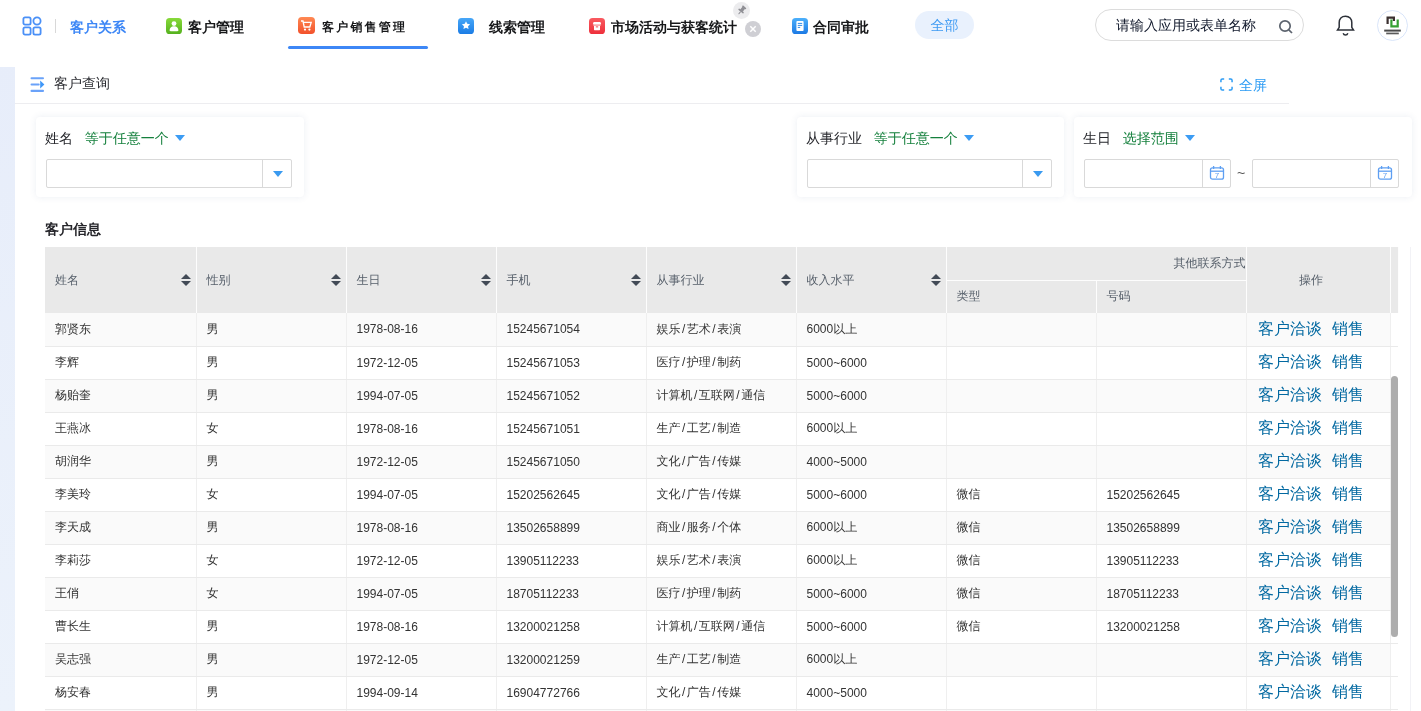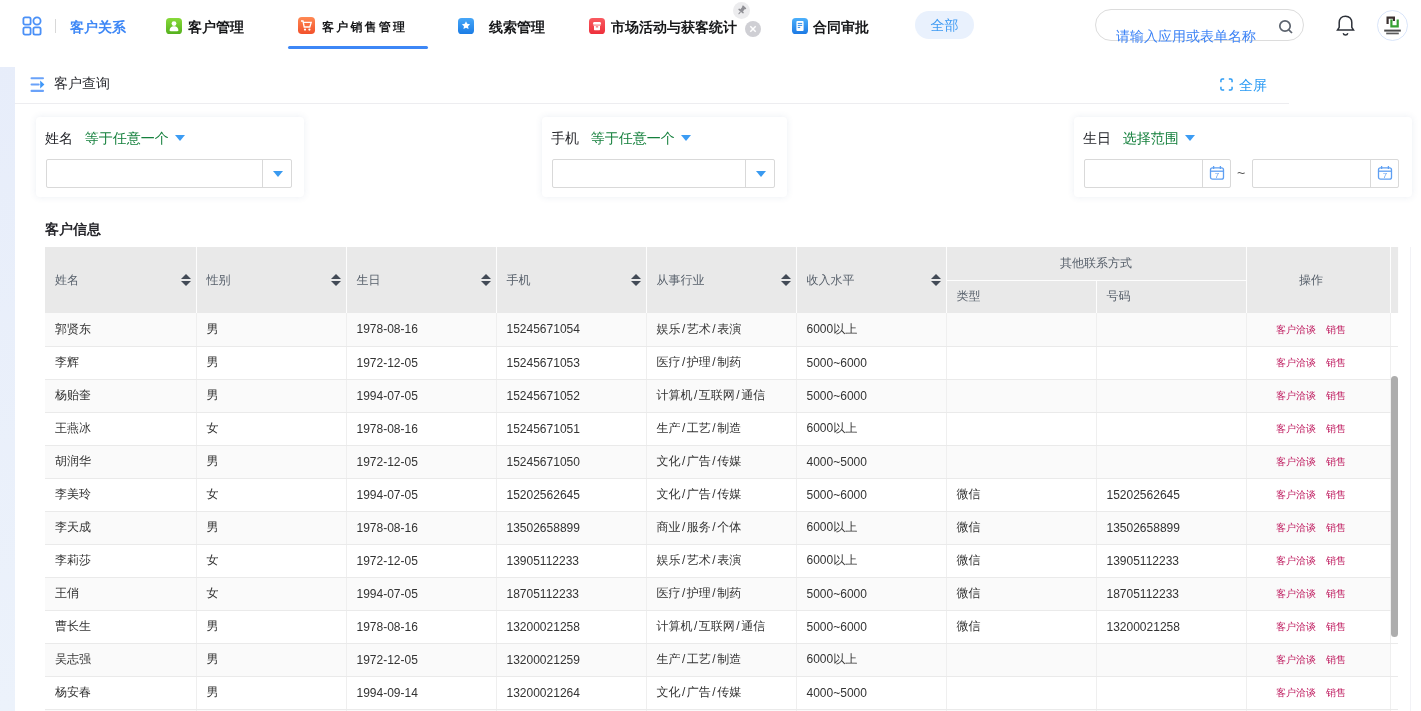--- a/index.html
+++ b/index.html
@@ -36,21 +36,21 @@
   
   #tblwrap { position:absolute; left:30px; top:186px; width:1353px; }
   table { border-collapse:collapse; table-layout:fixed; width:1353px; }
   th, td { font-weight:normal; text-align:left; padding:0 0 0 10px; font-size:12px; overflow:hidden; white-space:nowrap; }
   thead th { background:#e9e9e9; color:#565f6a; border-right:1px solid #fdfdfd; position:relative; }
   tbody td { color:#333333; border-right:1px solid #efefef; border-bottom:1px solid #eaeaea; height:33px; }
   tbody tr:nth-child(odd)  td { background:#fafafa; }
   tbody tr:nth-child(even) td { background:#fff; }
   tbody tr td.gut { background:#fff; border-right:none; }
   td.op, th.op { text-align:center; padding:0 14px 0 0; }
-  .lnk { color:#be185d; font-size:10px;font-family:Liberation Serif, serif; }
+  .lnk { color:#0369a1; font-size:16px;font-family:Liberation Serif, serif; }
   .sl { font-style:normal; padding:0 1.5px; }
   .sort { position:absolute; right:5px; top:50%; margin-top:-6px; width:10px; height:12px; }
   .sort i { position:absolute; left:0; width:0; height:0; border-left:5px solid transparent; border-right:5px solid transparent; display:block; }
   .sort .u { top:0; border-bottom:5px solid #424a56; }
   .sort .d { bottom:0; border-top:5px solid #424a56; }
 
   #sbar { position:absolute; left:1376px; top:315px; width:7px; height:261px; background:#adadad; border-radius:4px; z-index:3; }
   #faintline { position:absolute; left:1395px; top:186px; width:1px; height:464px; background:#f2f2f6; }
 </style>
 </head>
@@ -78,22 +78,22 @@
     </div>
 
     <div class="fcard" style="left:21px;width:268px">
       <div class="flabel">姓名&nbsp;&nbsp;&nbsp;<span class="fcond">等于任意一个</span><span class="caret-down"></span></div>
       <div class="fselect">
           <div class="btn">
             <i class="tri"></i>
           </div>
         </div>
     </div>
-    <div class="fcard" style="left:527px;width:245px">
-      <div class="flabel">手机&nbsp;&nbsp;&nbsp;<span class="fcond">等于任意一个</span><span class="caret-down"></span></div>
+    <div class="fcard" style="left:782px;width:267px">
+      <div class="flabel">从事行业&nbsp;&nbsp;&nbsp;<span class="fcond">等于任意一个</span><span class="caret-down"></span></div>
       <div class="fselect">
           <div class="btn">
             <i class="tri"></i>
           </div>
         </div>
     </div>
     <div class="fcard" style="left:1059px;width:338px">
       <div class="flabel">生日&nbsp;&nbsp;&nbsp;<span class="fcond">选择范围</span><span class="caret-down"></span></div>
       <div class="fdate" style="left:10px">
           <div class="btn">
@@ -159,21 +159,21 @@
                   <i class="d"></i>
                 </span></th>
             <th rowspan="2">从事行业<span class="sort">
                   <i class="u"></i>
                   <i class="d"></i>
                 </span></th>
             <th rowspan="2">收入水平<span class="sort">
                   <i class="u"></i>
                   <i class="d"></i>
                 </span></th>
-            <th colspan="2" style="text-align:center;padding:0;border-bottom:1px solid #fdfdfd">其他联系方式</th>
+            <th colspan="2" style="text-align:right;padding:0;border-bottom:1px solid #fdfdfd">其他联系方式</th>
             <th rowspan="2" class="op">操作</th>
             <th rowspan="2" style="padding:0"></th>
           </tr>
           <tr style="height:33px">
             <th>类型</th>
             <th>号码</th>
           </tr>
         </thead>
         <tbody>
           <tr>
@@ -305,21 +305,21 @@
               <td>6000以上</td>
               <td></td>
               <td></td>
               <td class="op"><span class="lnk">客户洽谈</span>&nbsp;&nbsp;&nbsp;<span class="lnk">销售</span></td>
               <td class="gut"></td>
             </tr>
           <tr>
               <td>杨安春</td>
               <td>男</td>
               <td>1994-09-14</td>
-              <td>13200021264</td>
+              <td>16904772766</td>
               <td>文化<i class="sl">/</i>广告<i class="sl">/</i>传媒</td>
               <td>4000~5000</td>
               <td></td>
               <td></td>
               <td class="op"><span class="lnk">客户洽谈</span>&nbsp;&nbsp;&nbsp;<span class="lnk">销售</span></td>
               <td class="gut"></td>
             </tr>
           <tr>
               <td>陈晓</td>
               <td>女</td>
@@ -431,21 +431,21 @@
       </defs>
     <rect width="16" height="16" rx="3.6" fill="url(#g5)"></rect>
     <rect x="4.4" y="3" width="7.2" height="10" rx="1" fill="#fff"></rect>
     <path d="M5.8 5.4 h4.4 M5.8 7.4 h4.4 M5.8 9.4 h2.4" stroke="#2f8dea" stroke-width="1"></path>
   </svg>
   <div class="navtext" style="left:813px">合同审批</div>
 
   <div class="abs" style="left:915px;top:11px;width:59px;height:28px;border-radius:14px;background:#e9f1fd;color:#3f9bf3;font-size:14px;text-align:center;line-height:28px">全部</div>
 
   <div class="abs" style="left:1095px;top:9px;width:209px;height:32px;border:1px solid #dcdcdc;border-radius:16px">
-    <span class="abs" style="left:20px;top:18px;font-size:14px;color:#3b82f6">请输入应用或表单名称</span>
+    <span class="abs" style="left:20px;top:7px;font-size:14px;color:#0f172a">请输入应用或表单名称</span>
     <svg class="abs" style="left:182px;top:9px" width="16" height="16" viewBox="0 0 16 16">
       <circle cx="7" cy="7" r="5.2" fill="none" stroke="#5c636e" stroke-width="1.7"></circle>
       <path d="M10.8 10.8 L14 14" stroke="#5c636e" stroke-width="1.7"></path>
     </svg>
   </div>
 
   <svg class="abs" style="left:1335px;top:14px" width="21" height="23" viewBox="0 0 21 23">
     <g fill="none" stroke="#2c3038" stroke-width="1.5">
       <path d="M10.5 2.2 c-4 0-6.3 2.8-6.3 6.4 v4.8 l-1.7 2.6 h16 l-1.7 -2.6 v-4.8 c0-3.6-2.3-6.4-6.3-6.4z"></path>
       <path d="M8.2 19.2 a2.4 2.4 0 0 0 4.6 0"></path>

